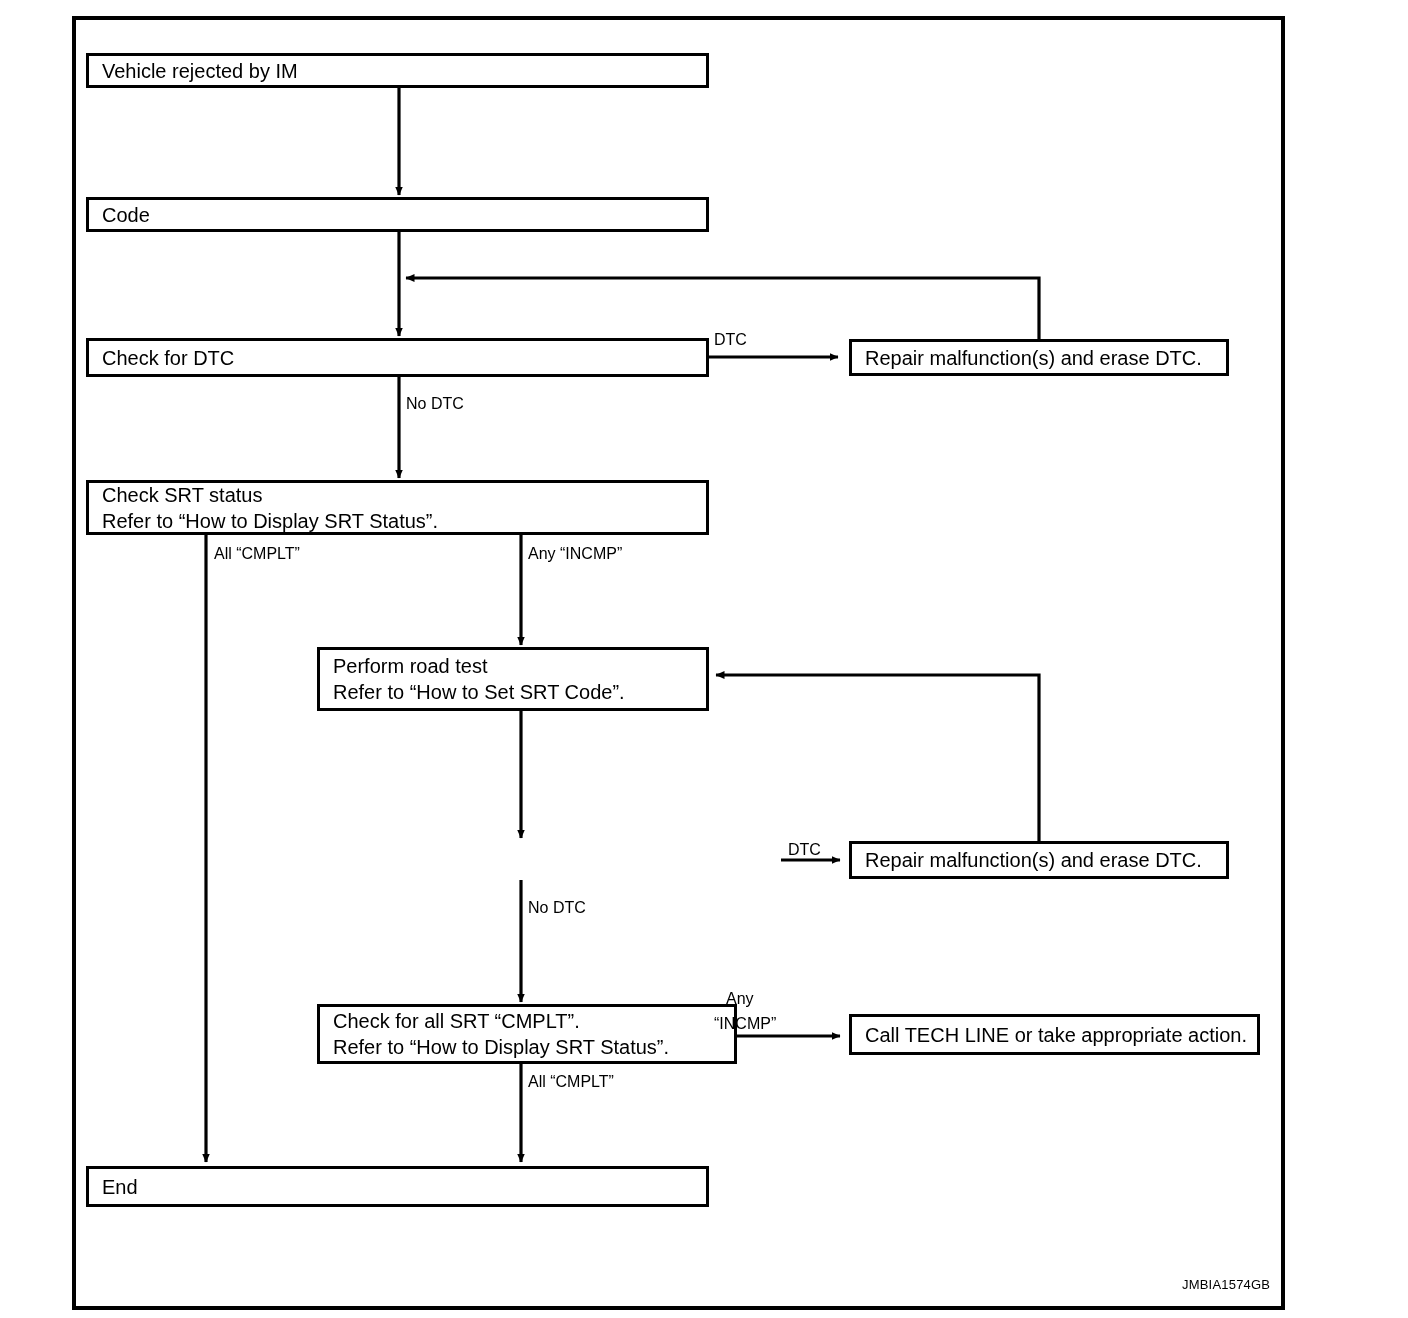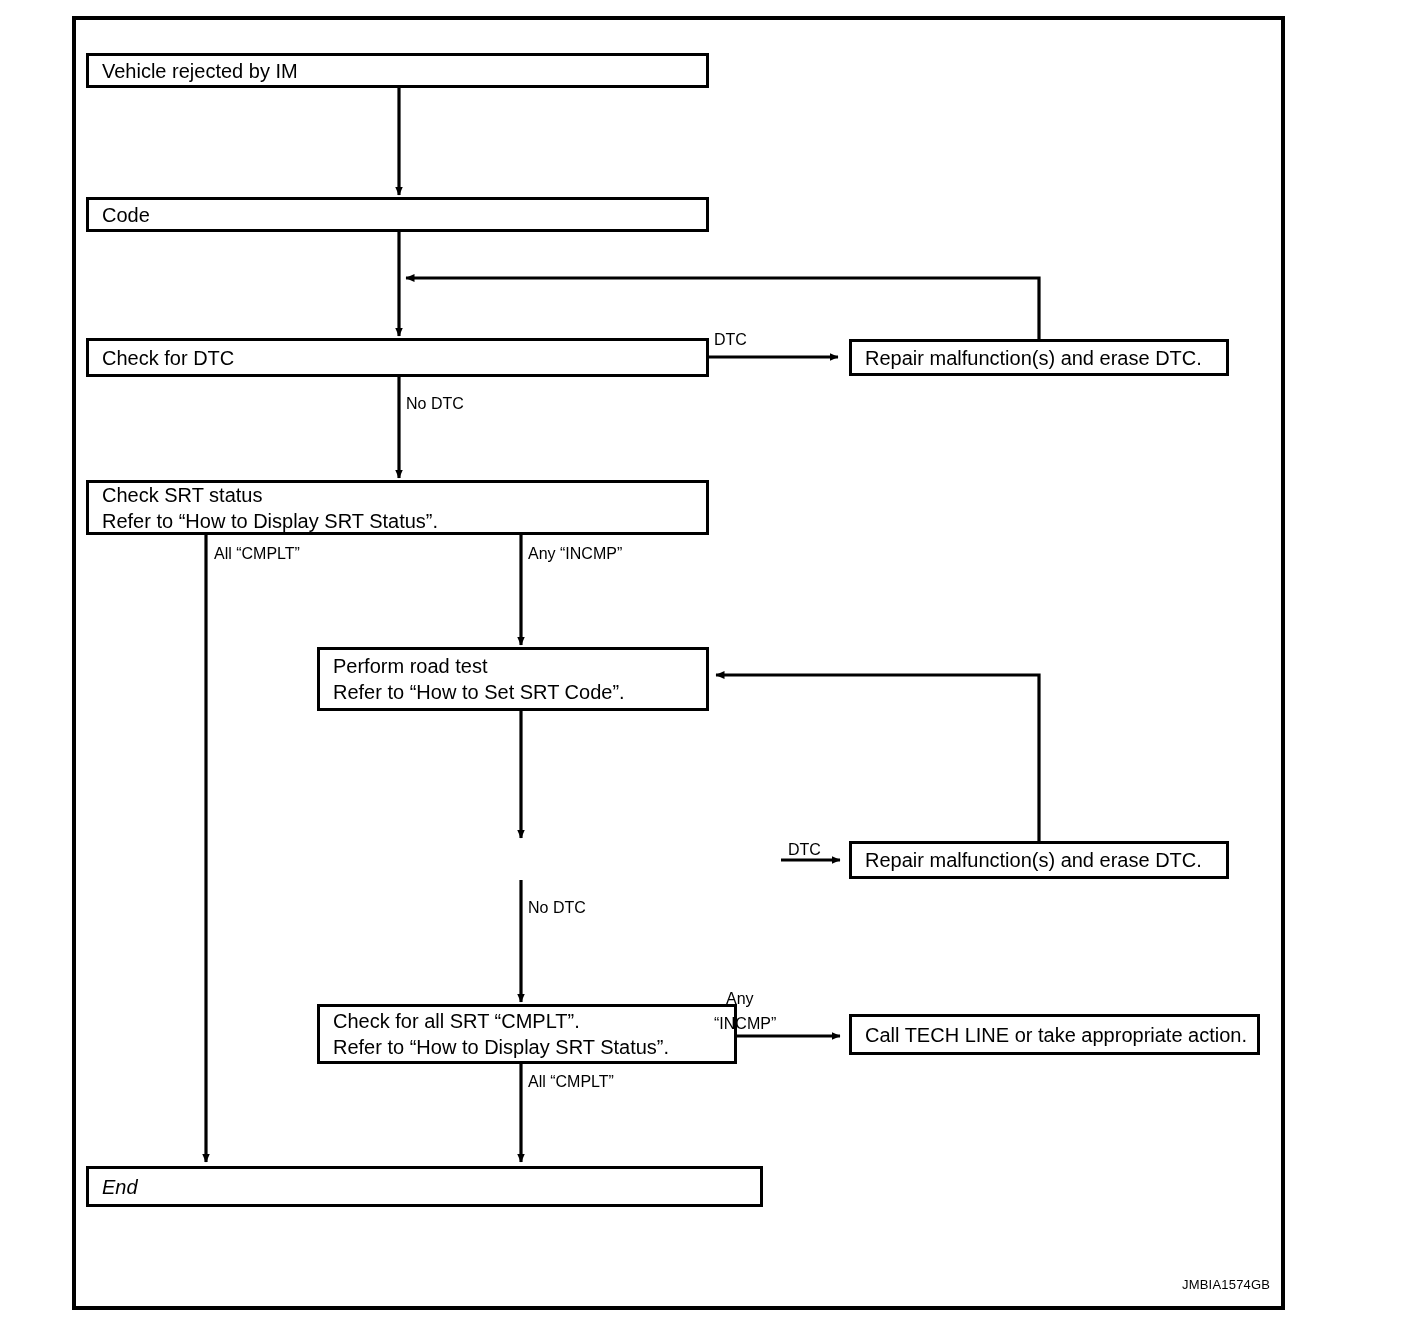--- a/index.html
+++ b/index.html
@@ -138,21 +138,21 @@
 
   <div class="node" style="left:317px; top:1004px; width:420px; height:60px;">
     <span>Check for all SRT “CMPLT”.</span>
     <span class="l2">Refer to “How to Display SRT Status”.</span>
   </div>
 
   <div class="node" style="left:849px; top:1014px; width:411px; height:41px;">
     <span>Call TECH LINE or take appropriate action.</span>
   </div>
 
-  <div class="node" style="left:86px; top:1166px; width:677px; height:41px;font-style:italic;">
+  <div class="node" style="left:86px; top:1166px; width:623px; height:41px;">
     <span>End</span>
   </div>
 
   <div class="edge-label" style="left:714px; top:327px;">DTC</div>
 
   <div class="edge-label" style="left:406px; top:391px;">No DTC</div>
 
   <div class="edge-label" style="left:214px; top:541px;">All “CMPLT”</div>
 
   <div class="edge-label" style="left:528px; top:541px;">Any “INCMP”</div>

